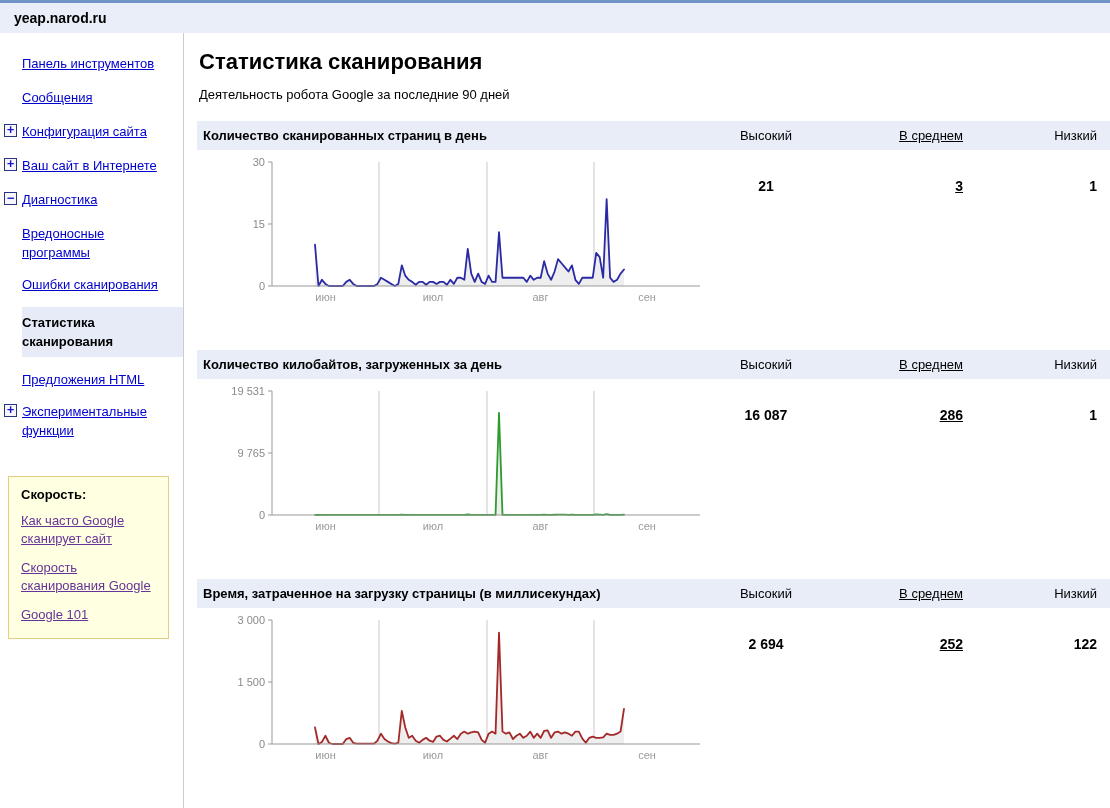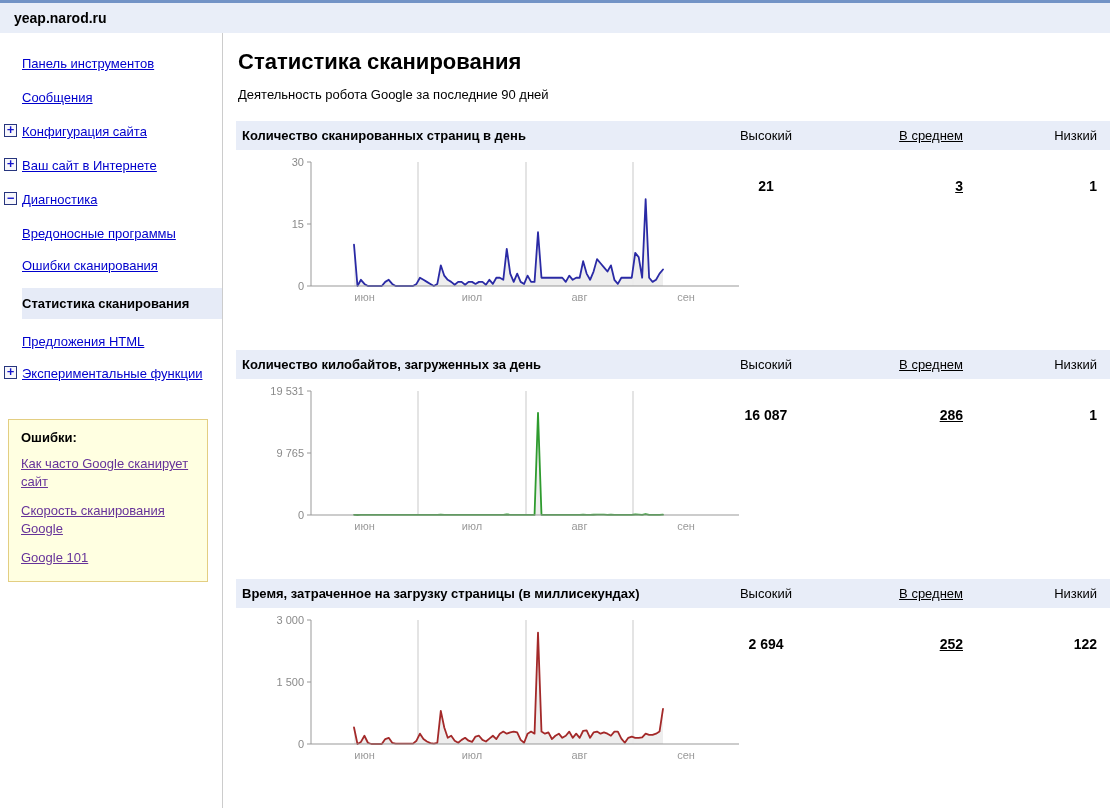--- a/index.html
+++ b/index.html
@@ -6,21 +6,21 @@
   html,body { width:1110px; height:808px; background:#fff; overflow:hidden;
     font-family:"Liberation Sans","DejaVu Sans",sans-serif; color:#000; }
 
   
   .topbar { height:33px; background:#E9EEF8; border-top:3px solid #7293C6;
     display:flex; align-items:center; padding-left:14px; }
   .topbar .site { font-size:14px; font-weight:bold; }
 
   
   .layout { display:flex; height:775px; }
-  .sidebar { width:223px; border-right:1px solid #CCCCCC; padding-top:21px; flex:none; }
+  .sidebar { width:184px; border-right:1px solid #CCCCCC; padding-top:21px; flex:none; }
   .main { flex:1; padding:12px 0 0 13px; }
 
   
   a { text-decoration:underline; }
   .nav-link { display:block; font-size:13px; color:#0000CC; margin:0 8px 15px 22px; line-height:19px; }
   .nav-exp { display:flex; align-items:flex-start; margin:0 8px 15px 4px; }
   .exp-icon { width:13px; height:13px; border:1px solid #27357E; background:#F7F7FB;
     color:#1414CC; font-size:12px; font-weight:bold; line-height:10px; text-align:center;
     margin:2px 5px 0 0; flex:none; cursor:pointer; font-family:"DejaVu Sans Mono",monospace; }
   .nav-exp a { font-size:13px; color:#0000CC; line-height:19px; }
@@ -85,21 +85,21 @@
     <a href="#" class="sub-link">Ошибки сканирования</a>
     <div class="sub-selected">Статистика сканирования</div>
     <a href="#" class="sub-link">Предложения HTML</a>
 
     <div class="nav-exp">
       <span class="exp-icon">+</span>
       <a href="#">Экспериментальные функции</a>
     </div>
 
     <div class="helpbox">
-      <div class="helpbox-title">Ошибки:</div>
+      <div class="helpbox-title">Скорость:</div>
       <a href="#" class="help-link">Как часто Google сканирует сайт</a>
       <a href="#" class="help-link">Скорость сканирования Google</a>
       <a href="#" class="help-link">Google 101</a>
     </div>
   </div>
 
   <div class="main">
     <h1 class="page-title">Статистика сканирования</h1>
     <div class="page-subtitle">Деятельность робота Google за последние 90 дней</div>
 

